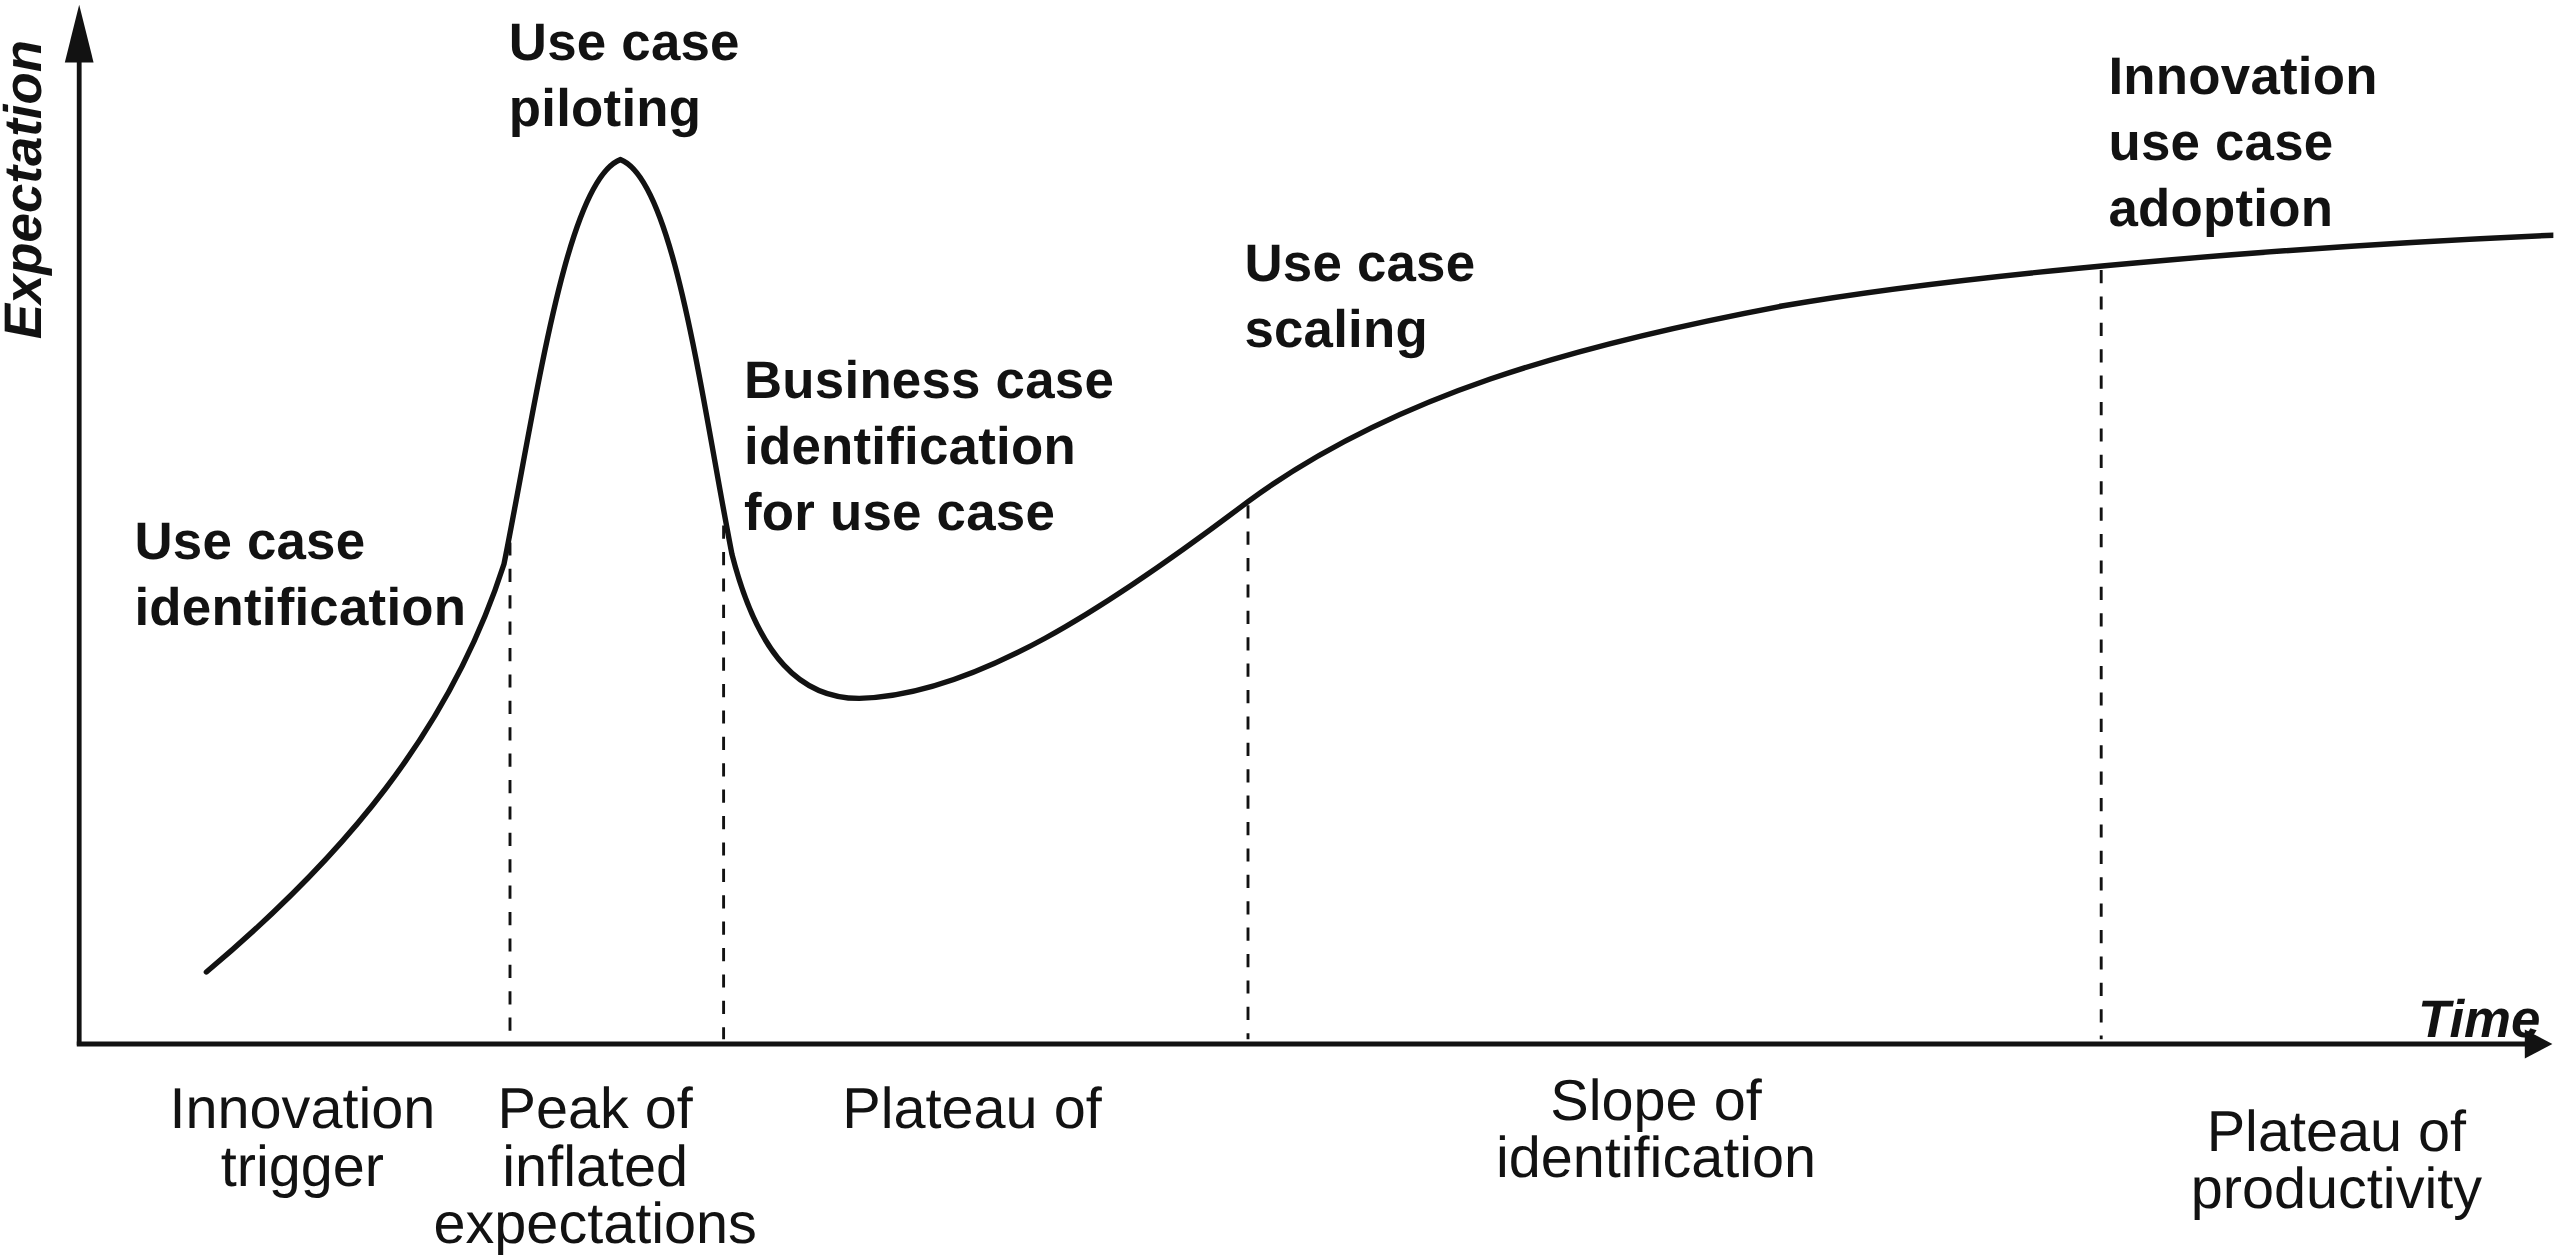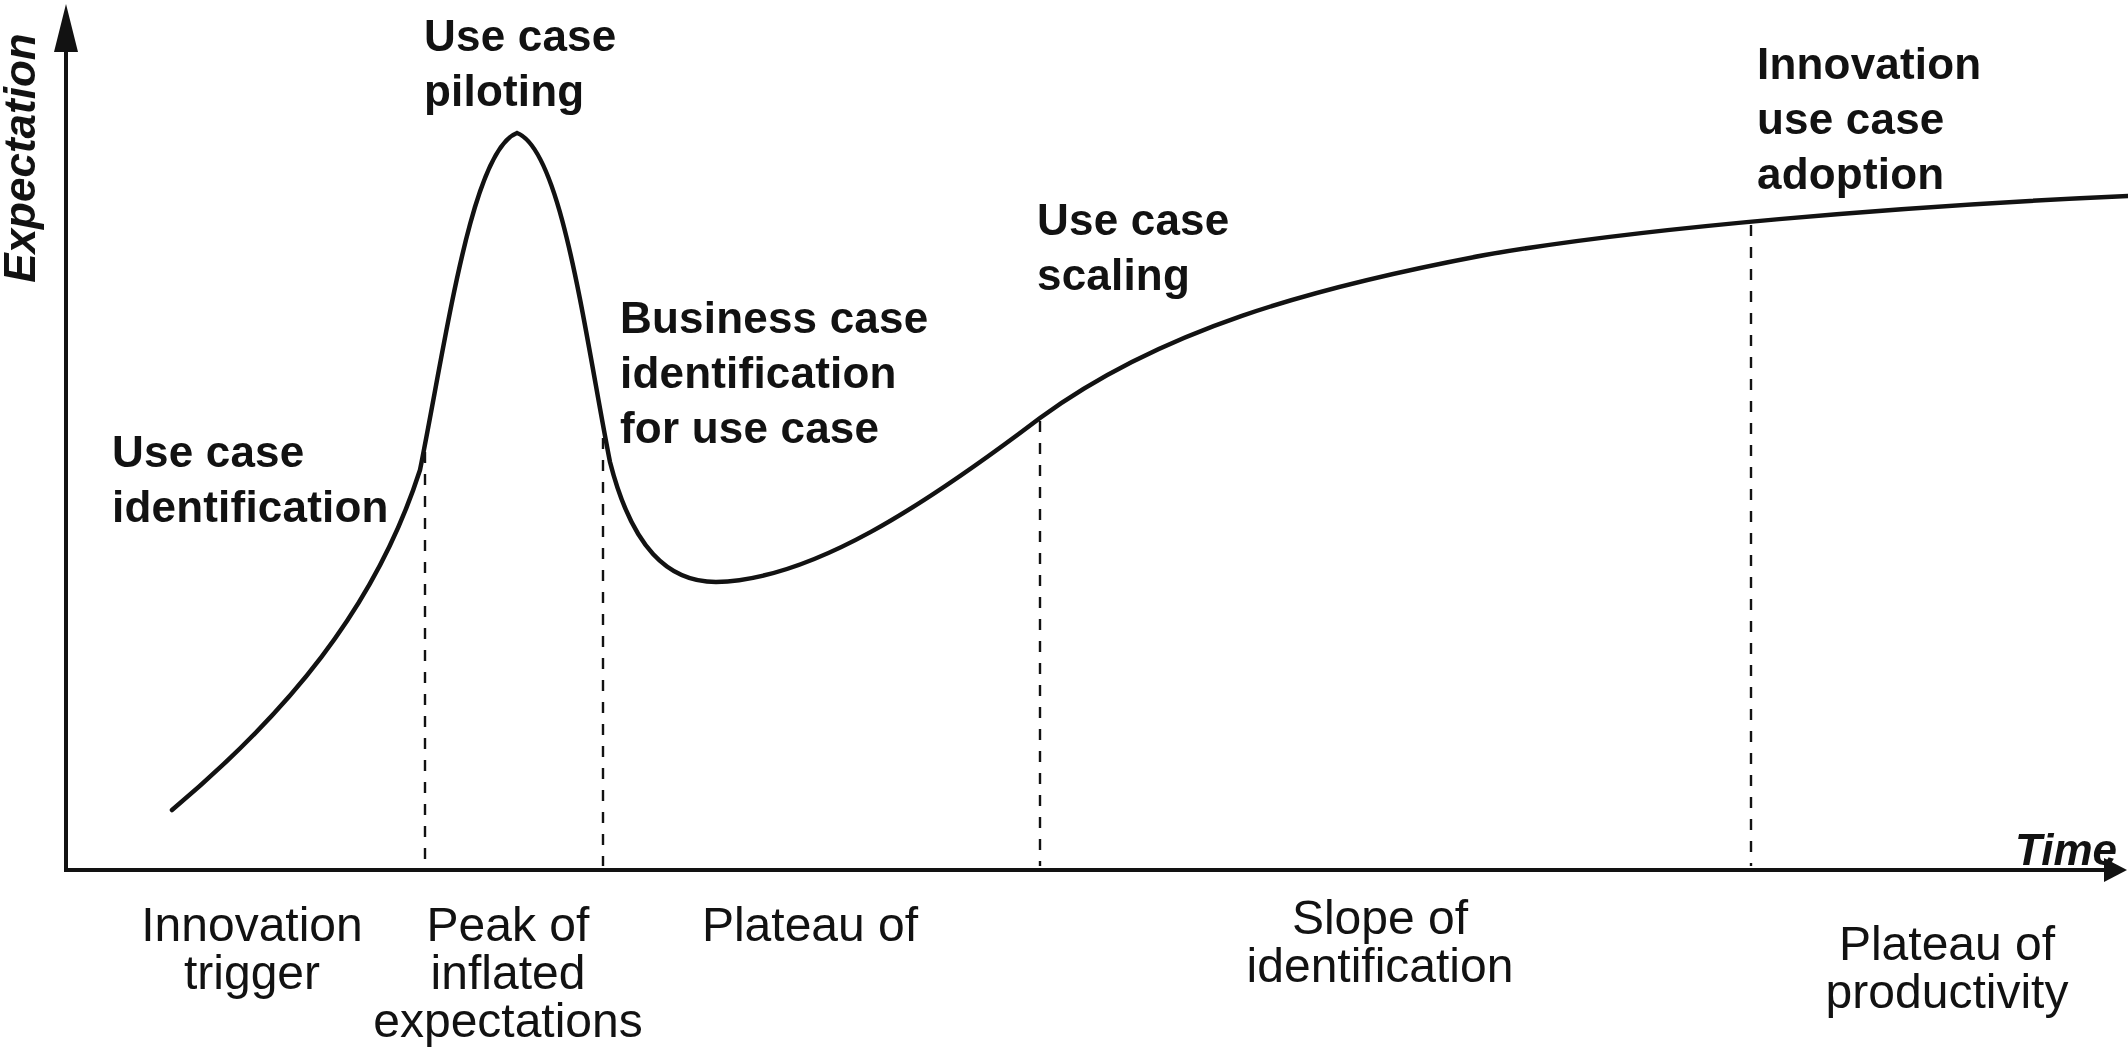--- a/index.html
+++ b/index.html
@@ -96,21 +96,21 @@
     <div>Innovation</div>
     <div>use case</div>
     <div>adoption</div>
   </div>
 
   <div class="lbl phase" style="left:252px; top:901px;">
     <div>Innovation</div>
     <div>trigger</div>
   </div>
 
-  <div class="lbl phase" style="left:508px; top:901px;">
+  <div class="lbl phase" style="left:496px; top:901px;">
     <div>Peak of</div>
     <div>inflated</div>
     <div>expectations</div>
   </div>
 
   <div class="lbl phase" style="left:810px; top:901px;">
     <div>Plateau of</div>
   </div>
 
   <div class="lbl phase" style="left:1380px; top:894px;">

